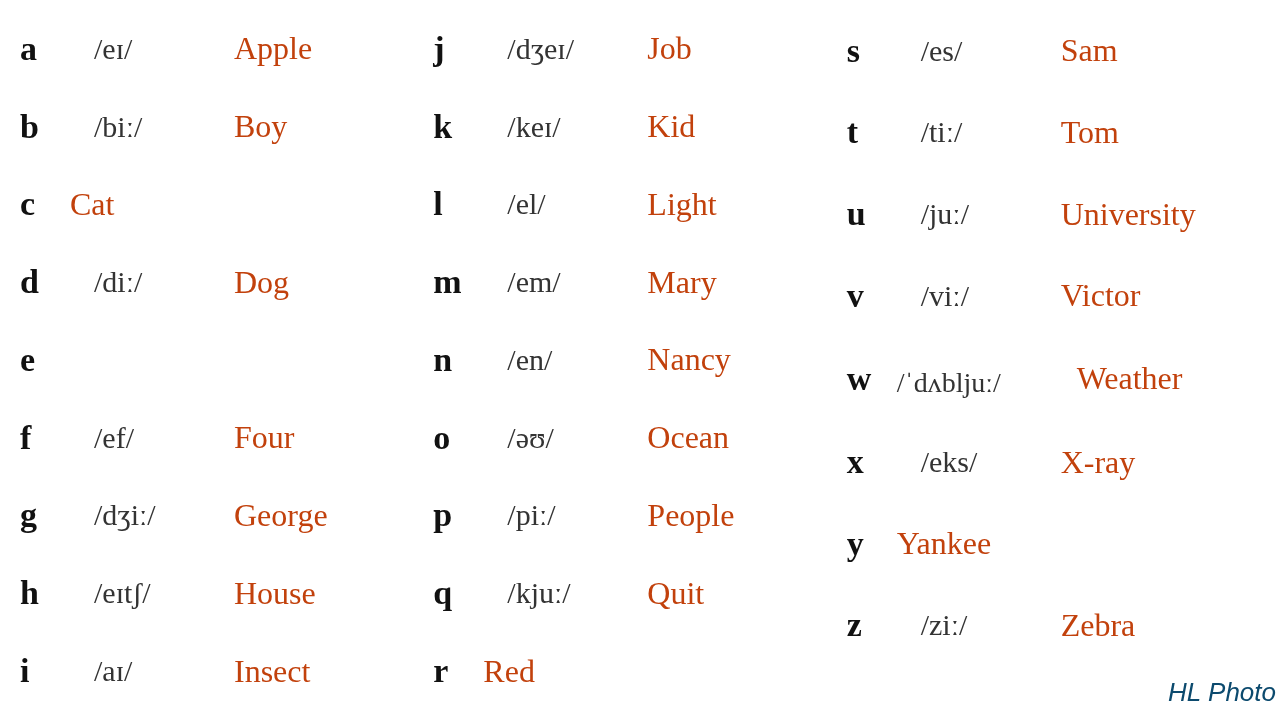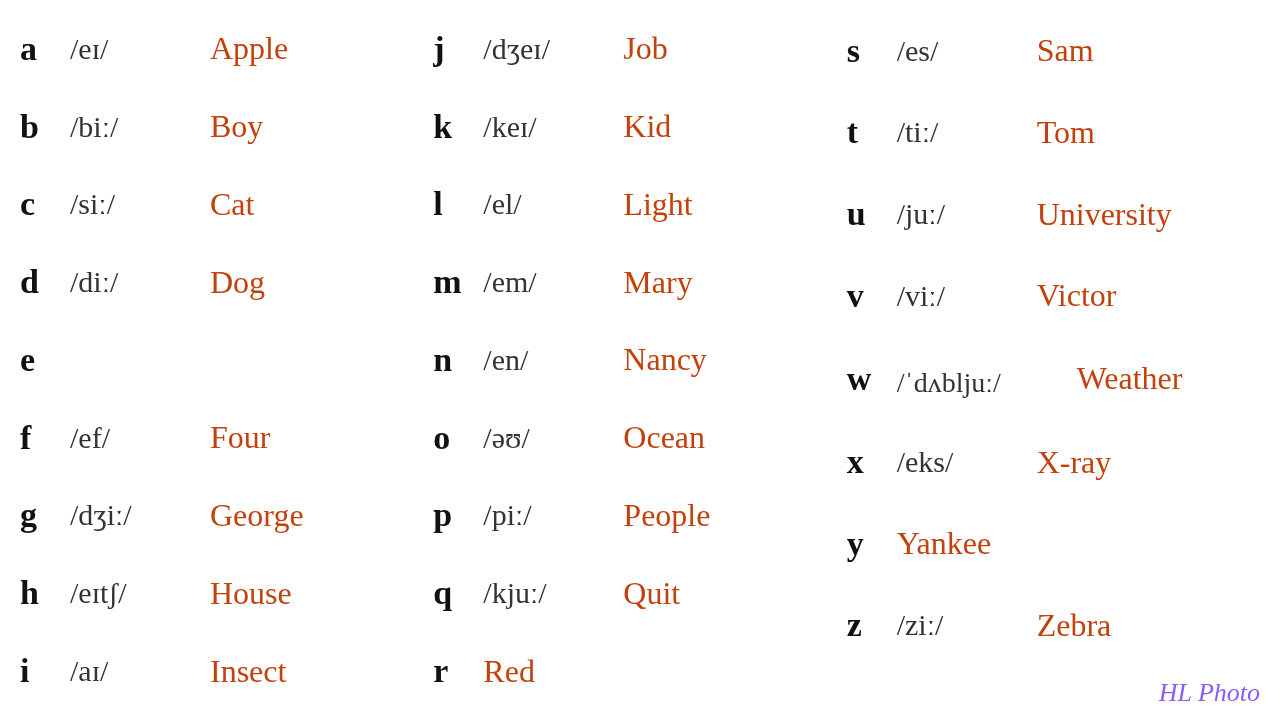--- a/index.html
+++ b/index.html
@@ -34,32 +34,33 @@
       font-weight: bold;
       font-size: 34px;
       width: 50px;
       flex-shrink: 0;
     }
     .phonetic {
       width: 140px;
       flex-shrink: 0;
       font-size: 30px;
       color: #333;
+      margin-left: 24px;
     }
     .word {
       font-size: 32px;
       color: #c2410c;
     }
     .watermark {
       position: absolute;
       bottom: 12px;
-      right: 20px;
-      font-family: Liberation Serif, serif;
+      right: 4px;
+      font-family: Liberation Sans, sans-serif;
       font-size: 26px;
-      color: #8b5cf6;
+      color: #0c4a6e;
       font-style: italic;
     }
     
     .phonetic-wide {
       width: 180px;
       flex-shrink: 0;
       font-size: 28px;
       color: #333;
       margin-top: 9px;
     }
@@ -74,21 +75,20 @@
         <span class="phonetic">/eɪ/</span>
         <span class="word">Apple</span>
       </div>
       <div class="row">
         <span class="letter">b</span>
         <span class="phonetic">/biː/</span>
         <span class="word">Boy</span>
       </div>
       <div class="row">
         <span class="letter">c</span>
-        <span class="phonetic">/siː/</span>
         <span class="word">Cat</span>
       </div>
       <div class="row">
         <span class="letter">d</span>
         <span class="phonetic">/diː/</span>
         <span class="word">Dog</span>
       </div>
       <div class="row">
         <span class="letter">e</span>
       </div>

